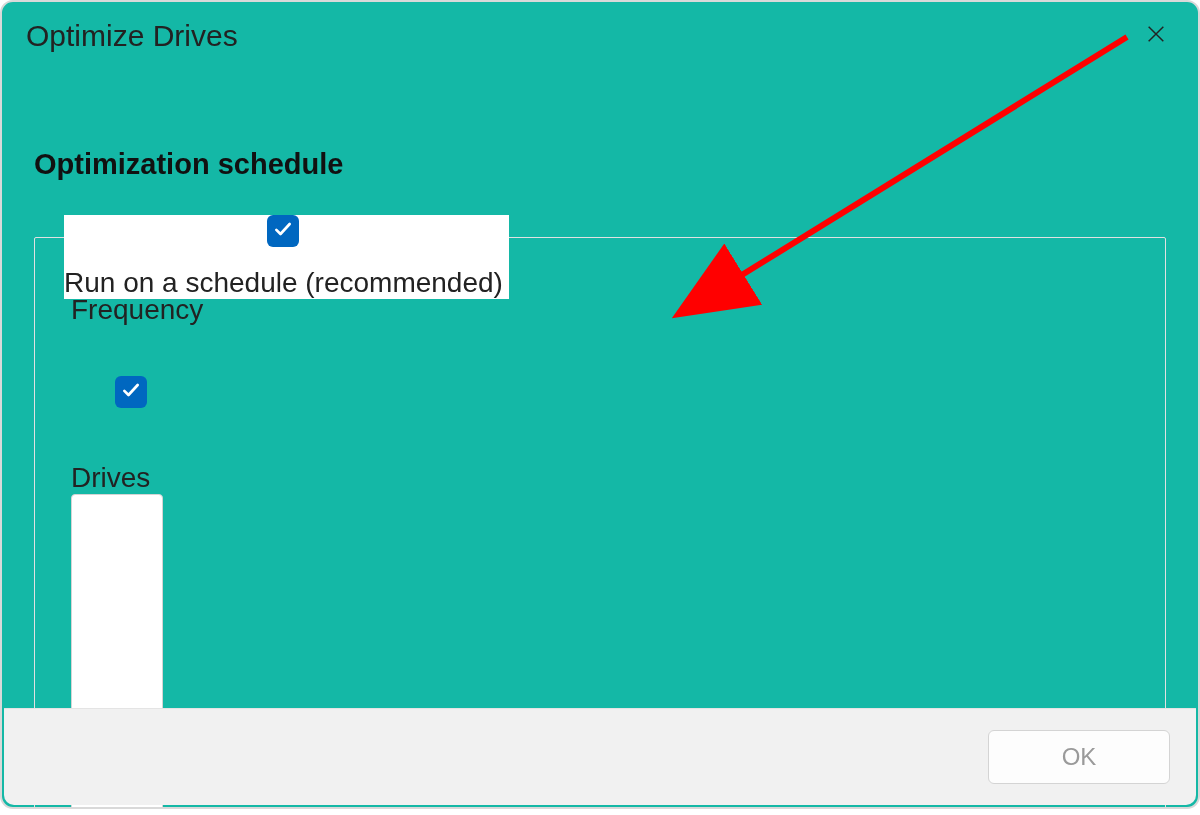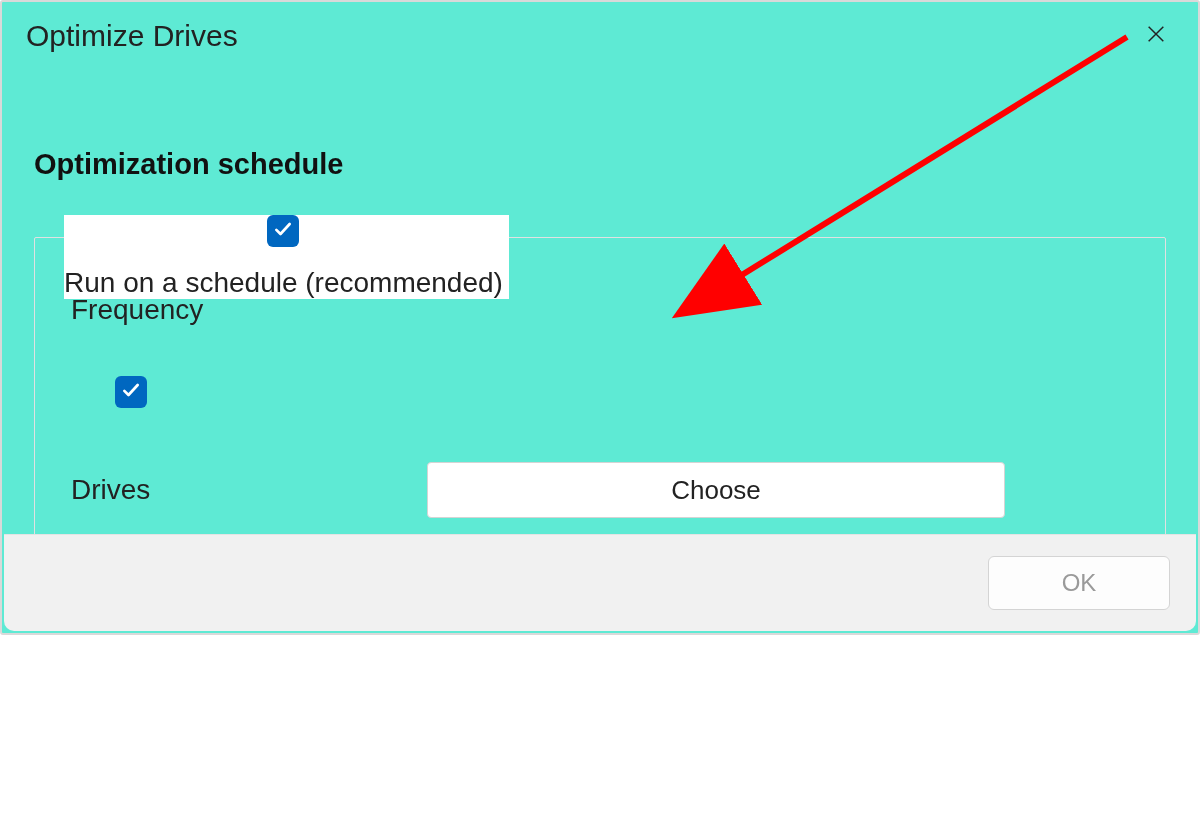--- a/index.html
+++ b/index.html
@@ -8,25 +8,25 @@
     width: 1200px;
     height: 815px;
     font-family: "Segoe UI", -apple-system, Arial, sans-serif;
     background: #fff;
     color: #202020;
     overflow: hidden;
   }
   .window {
     position: relative;
     width: 1200px;
-    height: 635px;
+    height: 809px;
     box-sizing: border-box;
     border: 2px solid #d9d9d9;
-    border-radius: 3px;
-    background: #5eead4;
+    border-radius: 13px;
+    background: #14b8a6;
     overflow: hidden;
   }
   .titlebar {
     display: flex;
     align-items: center;
     justify-content: space-between;
     padding: 12px 20px 0 24px;
   }
   .title {
     font-size: 30px;
@@ -86,22 +86,23 @@
     flex-shrink: 0;
     cursor: pointer;
   }
   .checkbox svg { width: 20px; height: 20px; }
   .legend-label, .cb-label {
     font-size: 28px;
     color: #222;
   }
   .row {
     display: flex;
-    align-items: center;
+    align-items: flex-start;
     margin-bottom: 50px;
+    flex-direction: column;
   }
   .row-label {
     font-size: 28px;
     color: #222;
     width: 356px;
     flex-shrink: 0;
   }
   .dropdown {
     flex: 0 0 578px;
     height: 54px;

